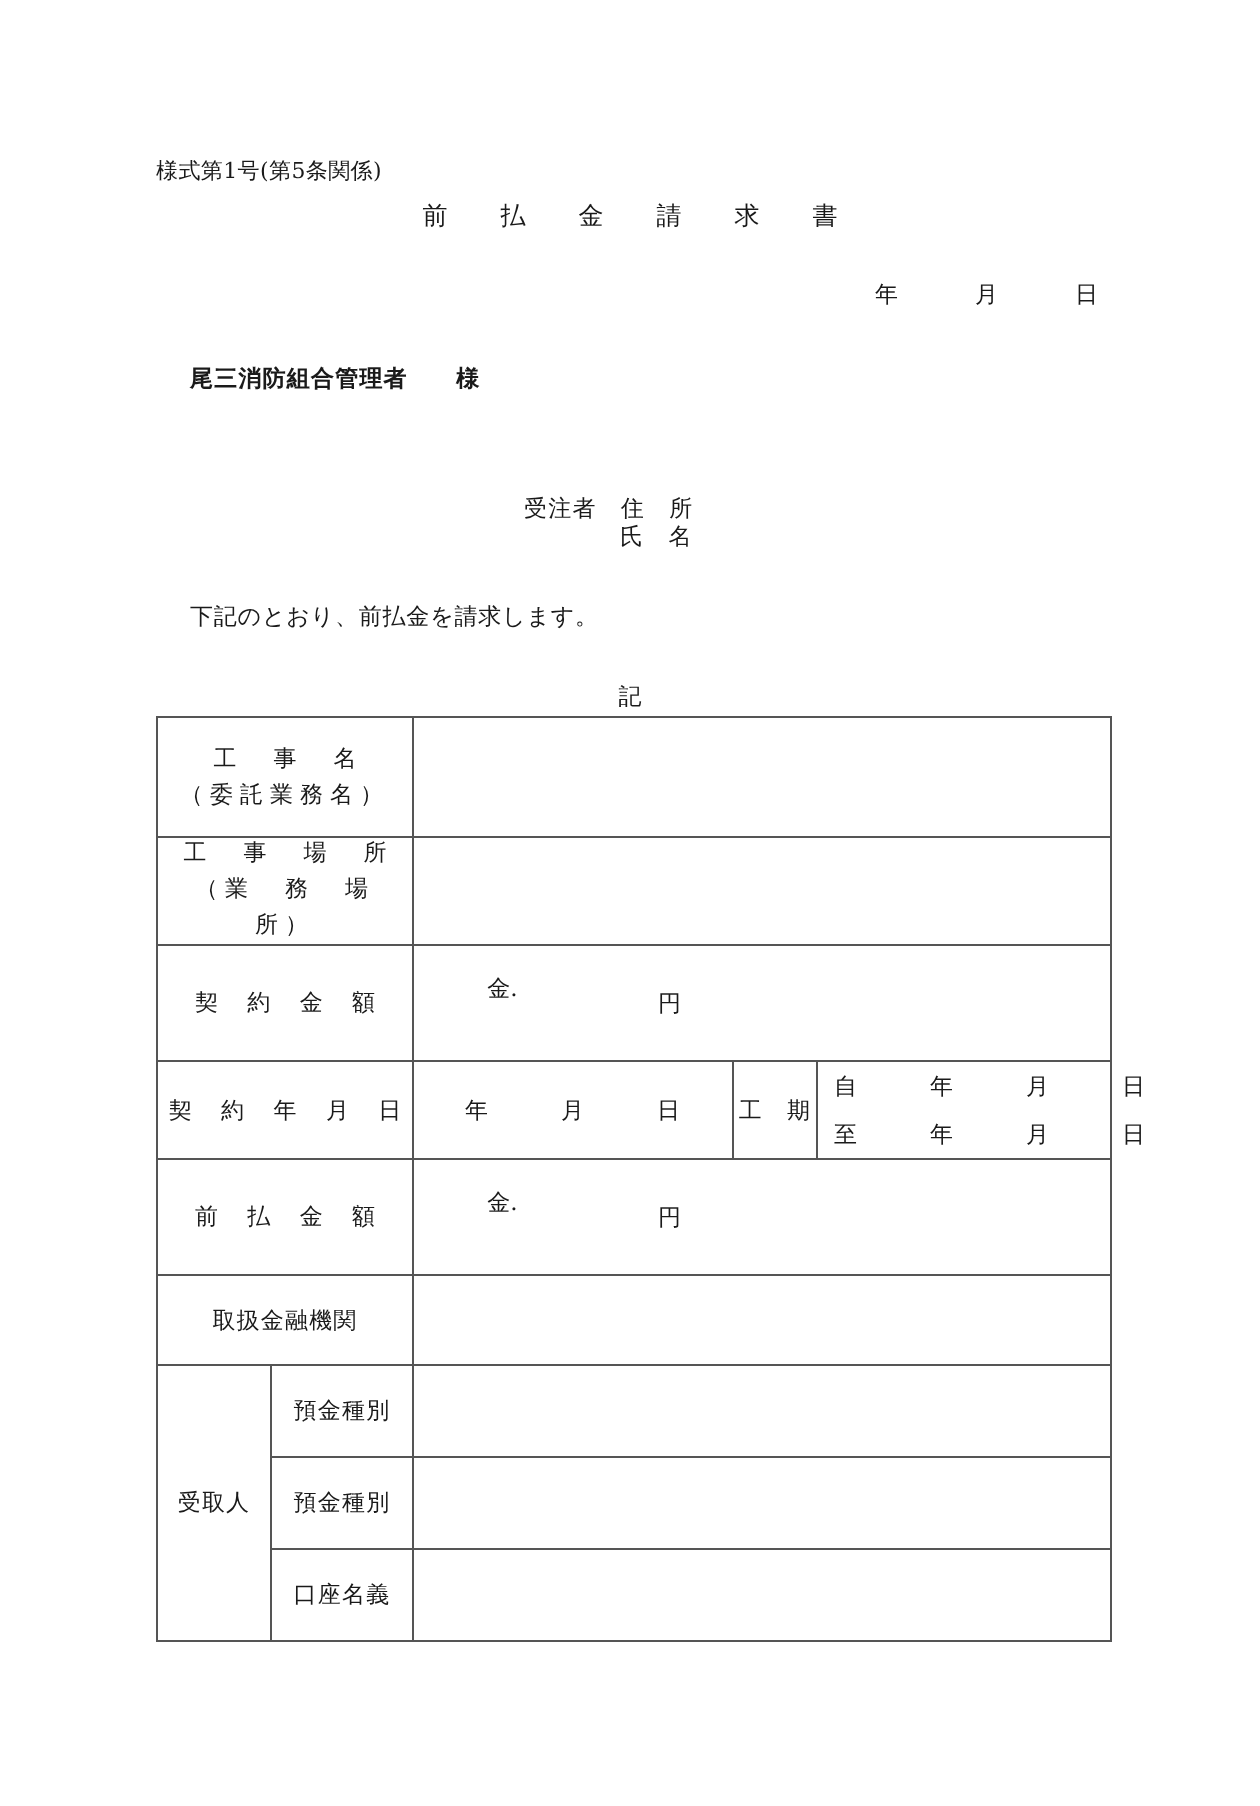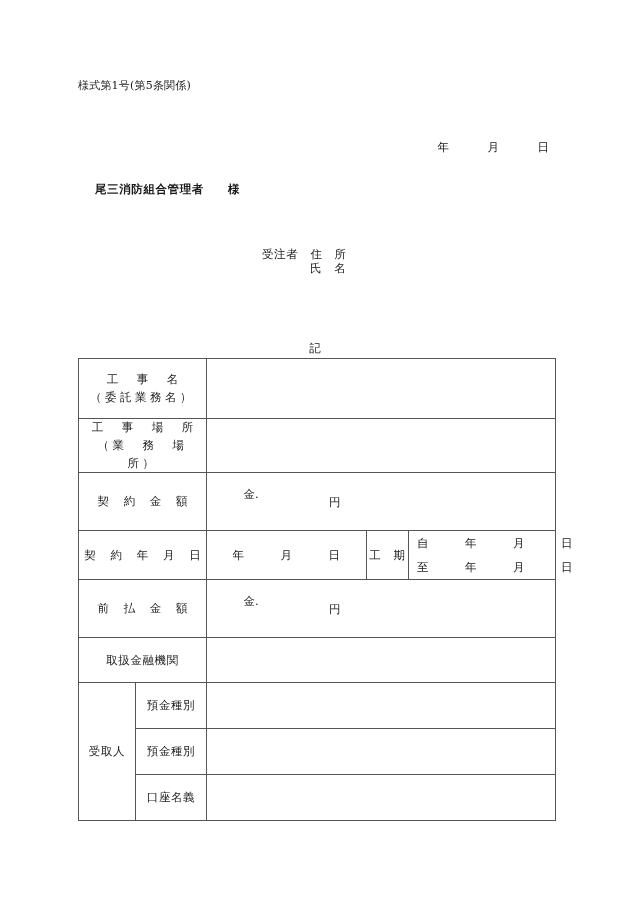--- a/index.html
+++ b/index.html
@@ -170,29 +170,31 @@
   .r6 { height: 45px; }
   .r7 { height: 46px; }
 </style>
 </head>
 <body>
 
 <div class="page">
 
   <div class="form-no">様式第1号(第5条関係)</div>
 
+  <div class="doc-title">前　払　金　請　求　書</div>
 
   <div class="date-line">年　　　月　　　日</div>
 
   <div class="addressee">尾三消防組合管理者　　様</div>
 
   <div class="recipient-addr">受注者　住　所</div>
 
   <div class="recipient-name">氏　名</div>
 
+  <div class="statement">下記のとおり、前払金を請求します。</div>
 
   <div class="ki-mark">記</div>
 
   <table class="form-table">
     <colgroup>
       <col style="width:57px">
       <col style="width:71px">
       <col style="width:160px">
       <col style="width:42px">
       <col style="width:147px">

